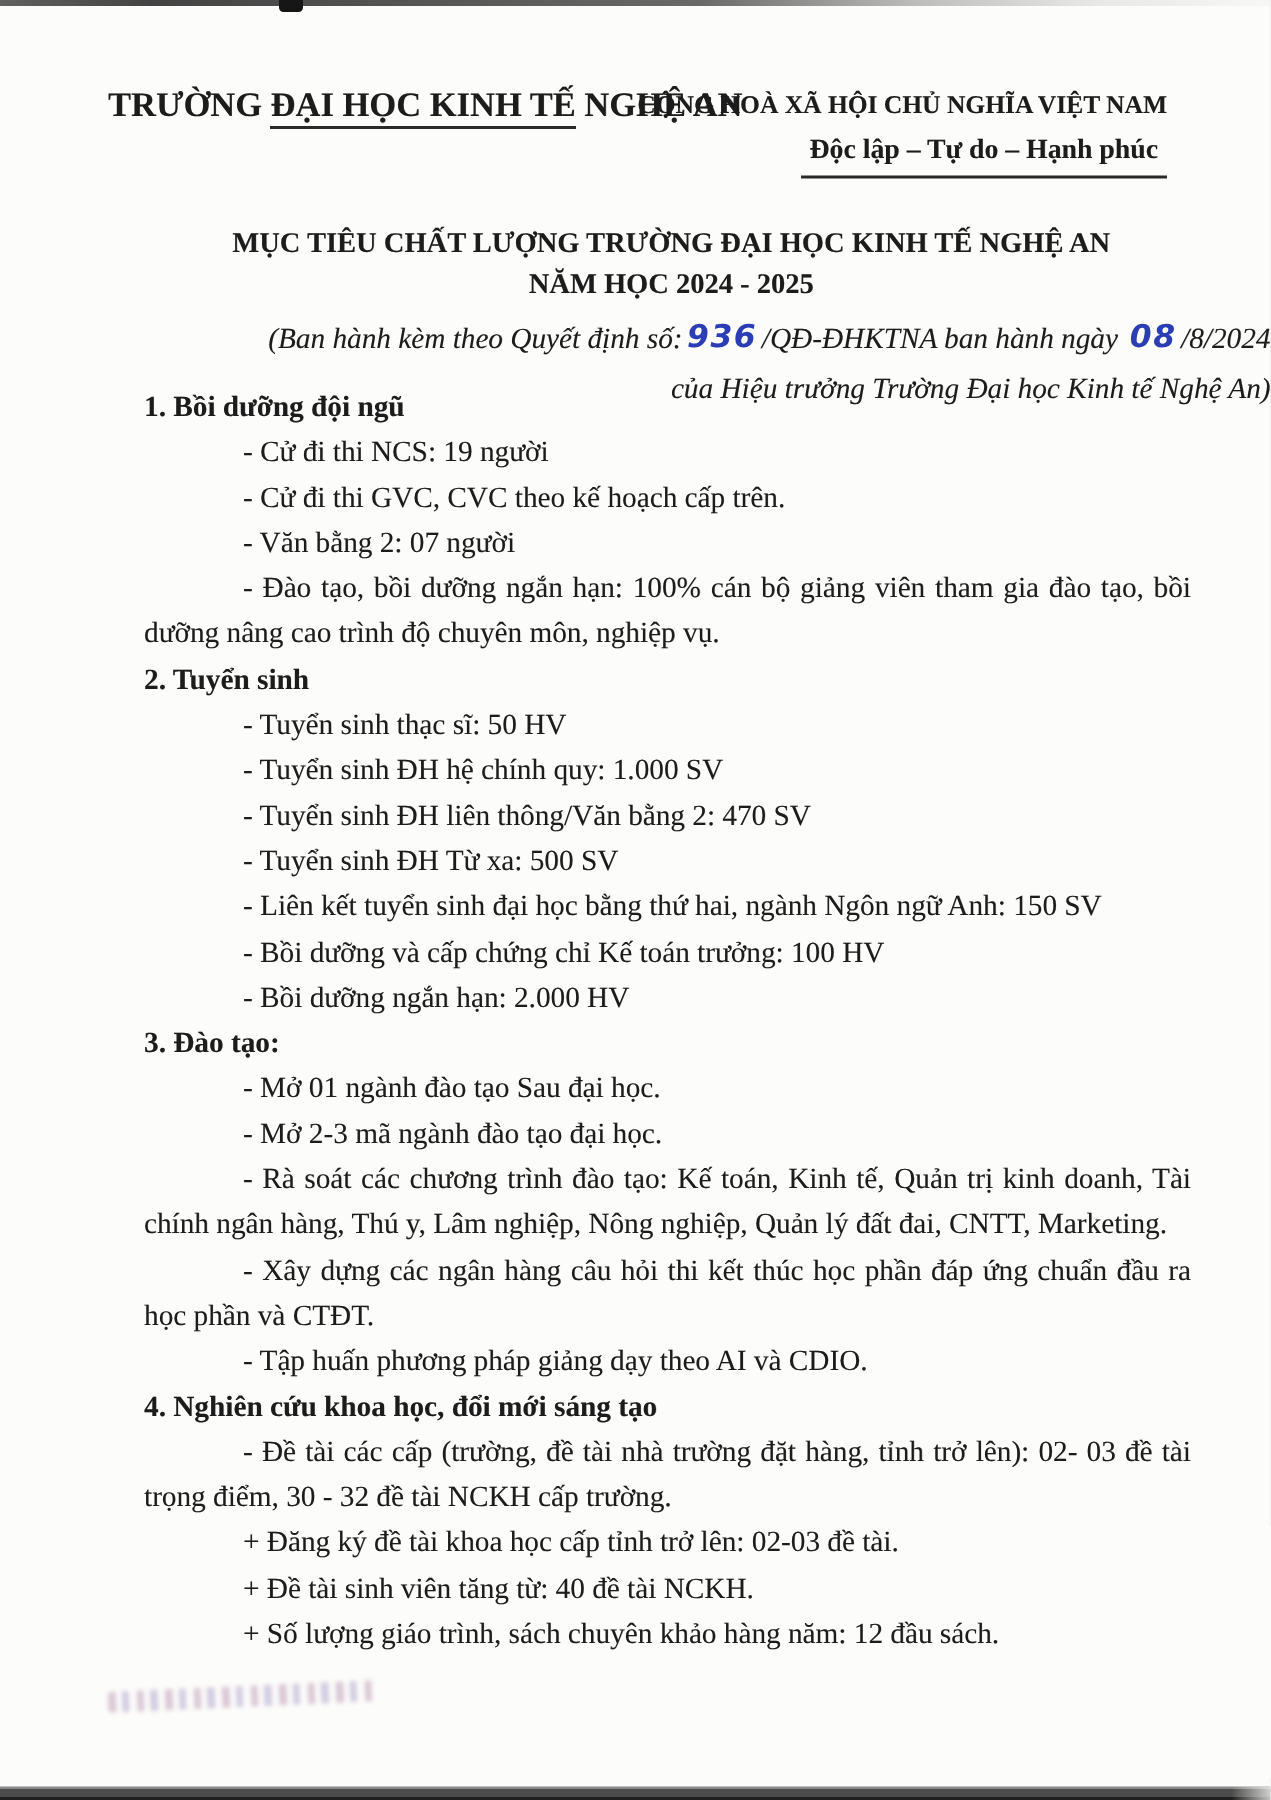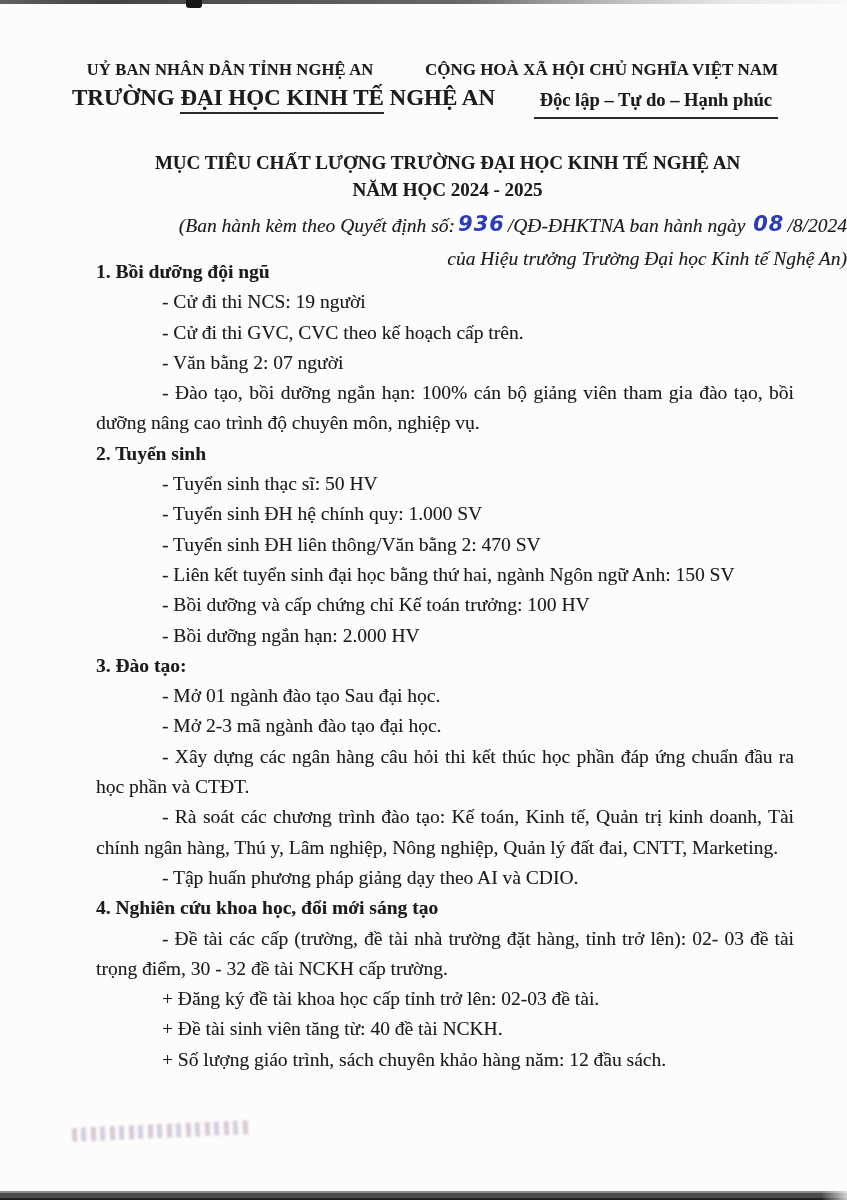--- a/index.html
+++ b/index.html
@@ -79,21 +79,20 @@
 </head>
 <body>
 
 <div class="page">
 
   <div class="edge-top"></div>
   <div class="edge-notch"></div>
 
   <div class="header">
     <div class="h-left">
-      <div class="l1">UỶ BAN NHÂN DÂN TỈNH NGHỆ AN</div>
       <div class="l2"><span>TRƯỜNG </span><span class="u">ĐẠI HỌC KINH TẾ</span><span> NGHỆ AN</span></div>
     </div>
     <div class="h-right">
       <div class="l1">CỘNG HOÀ XÃ HỘI CHỦ NGHĨA VIỆT NAM</div>
       <div class="l2">Độc lập – Tự do – Hạnh phúc</div>
     </div>
   </div>
 
   <div class="title-block">
     <div>MỤC TIÊU CHẤT LƯỢNG TRƯỜNG ĐẠI HỌC KINH TẾ NGHỆ AN</div>
@@ -120,38 +119,39 @@
 
   <section class="section">
     <h2 class="sec-heading">2. Tuyển sinh</h2>
 
   <p class="item">- Tuyển sinh thạc sĩ: 50 HV</p>
 
   <p class="item">- Tuyển sinh ĐH hệ chính quy:  1.000 SV</p>
 
   <p class="item">- Tuyển sinh ĐH liên thông/Văn bằng 2: 470 SV</p>
 
+  <p class="item">- Tuyển sinh ĐH Từ xa: 500 SV</p>
 
   <p class="item">- Liên kết tuyển sinh đại học bằng thứ hai, ngành Ngôn ngữ Anh: 150 SV</p>
 
   <p class="item">- Bồi dưỡng và cấp chứng chỉ Kế toán trưởng: 100 HV</p>
 
   <p class="item">- Bồi dưỡng ngắn hạn: 2.000 HV</p>
 </section>
 
   <section class="section">
     <h2 class="sec-heading">3. Đào tạo:</h2>
 
   <p class="item">- Mở 01 ngành đào tạo Sau đại học.</p>
 
   <p class="item">- Mở 2-3 mã ngành đào tạo đại học.</p>
 
+  <p class="item">- Rà soát các chương trình đào tạo: Kế toán, Kinh tế, Quản trị kinh doanh, Tài chính ngân hàng, Thú y, Lâm nghiệp, Nông nghiệp, Quản lý đất đai, CNTT, Marketing.</p>
+
   <p class="item">- Xây dựng các ngân hàng câu hỏi thi kết thúc học phần đáp ứng chuẩn đầu ra học phần và CTĐT.</p>
-
-  <p class="item">- Rà soát các chương trình đào tạo: Kế toán, Kinh tế, Quản trị kinh doanh, Tài chính ngân hàng, Thú y, Lâm nghiệp, Nông nghiệp, Quản lý đất đai, CNTT, Marketing.</p>
 
   <p class="item">- Tập huấn phương pháp giảng dạy theo AI và CDIO.</p>
 </section>
 
   <section class="section">
     <h2 class="sec-heading">4. Nghiên cứu khoa học, đổi mới sáng tạo</h2>
 
   <p class="item">- Đề tài các cấp (trường, đề tài nhà trường đặt hàng, tỉnh trở lên): 02- 03 đề tài trọng điểm, 30 - 32 đề tài NCKH cấp trường.</p>
 
   <p class="item">+ Đăng ký đề tài khoa học cấp tỉnh trở lên: 02-03 đề tài.</p>

